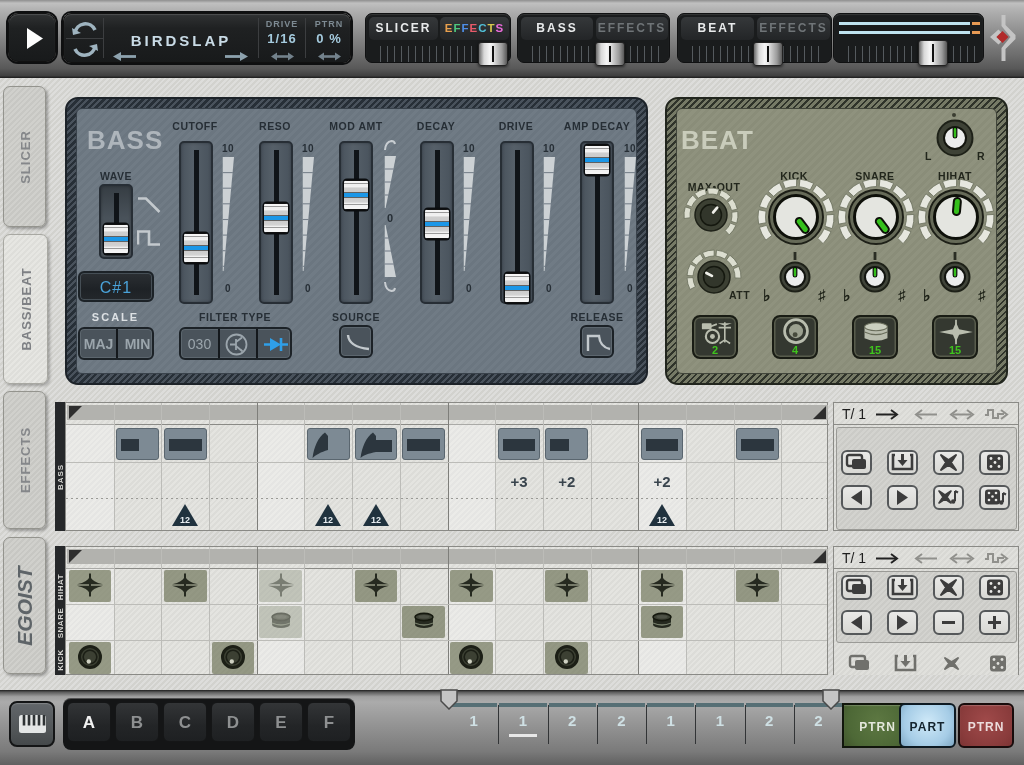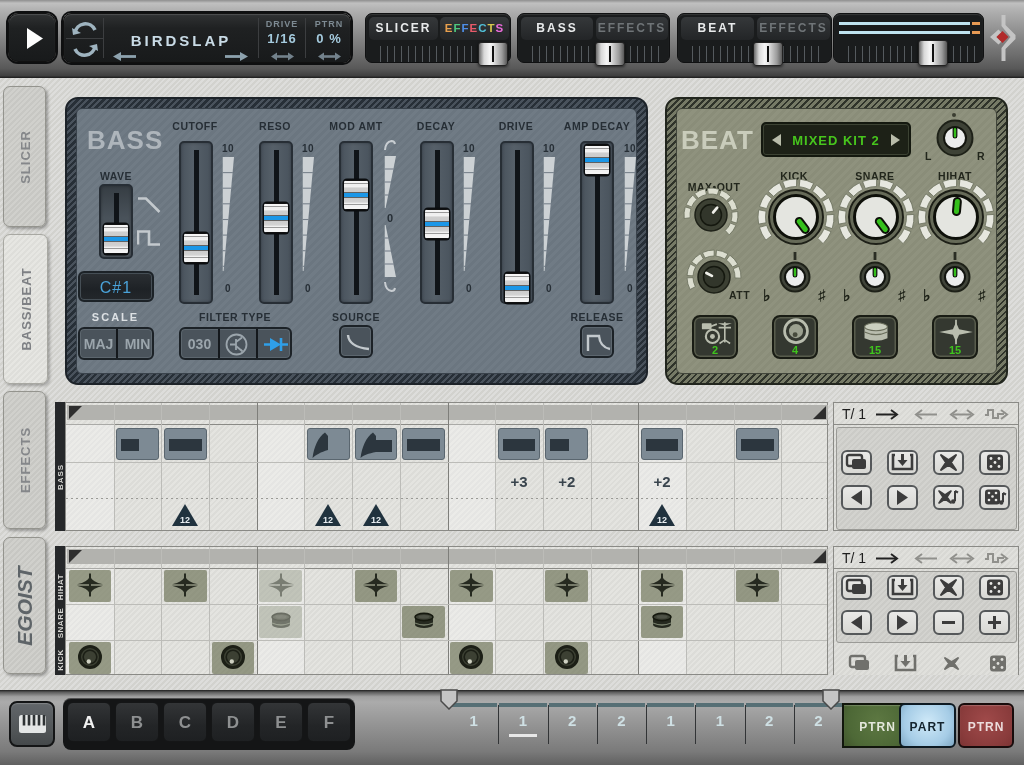--- a/index.html
+++ b/index.html
@@ -276,21 +276,21 @@
       <line x1="1.5" y1="99.0" x2="5.50" y2="99.0" stroke="#78828c" stroke-width="1.1"></line>
       <line x1="1.5" y1="112.0" x2="8.10" y2="112.0" stroke="#78828c" stroke-width="1.1"></line>
       <line x1="1.5" y1="125.0" x2="10.70" y2="125.0" stroke="#78828c" stroke-width="1.1"></line>
       <path d="M2 143 Q2.5 151 8.5 152 Q11.5 152 12 149" fill="none" stroke="#c8cdd1" stroke-width="2"></path>
     </svg>
 
   <div class="abs slab" style="left:185px;top:311px;width:100px;">FILTER TYPE</div>
   <div class="abs btnS" style="left:179px;top:327px;width:113px;height:33px;">
     <div class="abs" style="left:37px;top:0;bottom:0;width:2px;background:#14181c;"></div>
     <div class="abs" style="left:75px;top:0;bottom:0;width:2px;background:#14181c;"></div>
-    <div class="abs" style="left:0;top:7px;width:37px;text-align:center;color:#9ba5ac;font-weight:bold;font-size:14px;">030</div>
+    <div class="abs" style="left:0;top:7px;width:37px;text-align:center;color:#9ba5ac;font-weight:normal;font-size:14px;">030</div>
     <svg class="abs" style="left:44px;top:4px;" width="23" height="23" viewBox="0 0 23 23">
       <circle cx="11.5" cy="11.5" r="10" fill="none" stroke="#9ba5ac" stroke-width="1.8"></circle>
       <path d="M5 11.5 L11 11.5 M11 6 L11 17 M11 9 L17 4.5 M11 13 L17 18 M15.5 16.5 L17.5 18.5" stroke="#9ba5ac" stroke-width="1.8" fill="none"></path>
     </svg>
     <svg class="abs" style="left:81px;top:6px;" width="28" height="19" viewBox="0 0 28 19">
       <path d="M2 9.5 L8 9.5 M19 9.5 L26 9.5" stroke="#2f9fe8" stroke-width="2.4"></path>
       <polygon points="8,3 19,9.5 8,16" fill="#2f9fe8"></polygon>
       <path d="M19 3 L19 16" stroke="#2f9fe8" stroke-width="2.6"></path>
     </svg>
   </div>
@@ -307,29 +307,20 @@
   <div class="abs btnS" style="left:580px;top:325px;width:34px;height:33px;">
     <svg class="abs" style="left:4px;top:6px;" width="26" height="21" viewBox="0 0 26 21">
         <path d="M2 18 L2 3 L13 3 Q14 14 24 16" fill="none" stroke="#c3c9cd" stroke-width="2.4"></path>
       </svg>
   </div>
 
   <div class="abs hatchG" style="left:665px;top:97px;width:343px;height:288px;"></div>
   <div class="abs innerG" style="left:676px;top:108px;width:321px;height:266px;"></div>
   <div class="abs" style="left:681px;top:125px;color:#c9ccbb;font-weight:bold;font-size:26px;letter-spacing:1px;transform:translateZ(0);">BEAT</div>
 
-  <div class="abs" style="left:761px;top:122px;width:150px;height:35px;background:#1d2117;border:2px solid #14180f;border-radius:5px;box-shadow:inset 0 0 0 1px #3c4233;">
-    <div class="abs" style="left:0;right:0;top:9px;text-align:center;color:#47c51d;font-weight:bold;font-size:13px;letter-spacing:1px;">MIXED KIT 2</div>
-    <svg class="abs" style="left:9px;top:10px;" width="9" height="12" viewBox="0 0 9 12">
-        <polygon points="9,0 0,6 9,12" fill="#b9bcaa"></polygon>
-      </svg>
-    <svg class="abs" style="right:9px;top:10px;" width="9" height="12" viewBox="0 0 9 12">
-        <polygon points="0,0 9,6 0,12" fill="#b9bcaa"></polygon>
-      </svg>
-  </div>
 
   <div class="abs" style="left:952px;top:113px;width:4px;height:4px;border-radius:50%;background:#3a3d31;"></div>
   <svg class="abs" style="left:936px;top:119px;" width="38" height="38" viewBox="0 0 38 38">
     <circle cx="19" cy="19" r="17.5" fill="#3e4236" stroke="#1e2118" stroke-width="2"></circle>
     <circle cx="19" cy="19" r="11" fill="#eceded" stroke="#14160f" stroke-width="2"></circle>
     <rect x="17.2" y="8.5" width="3.6" height="10.5" rx="1.8" fill="#35c01c" stroke="#0c0e08" stroke-width="1.2"></rect>
   </svg>
   <div class="abs glab" style="left:925px;top:150px;">L</div>
   <div class="abs glab" style="left:977px;top:150px;">R</div>
 

